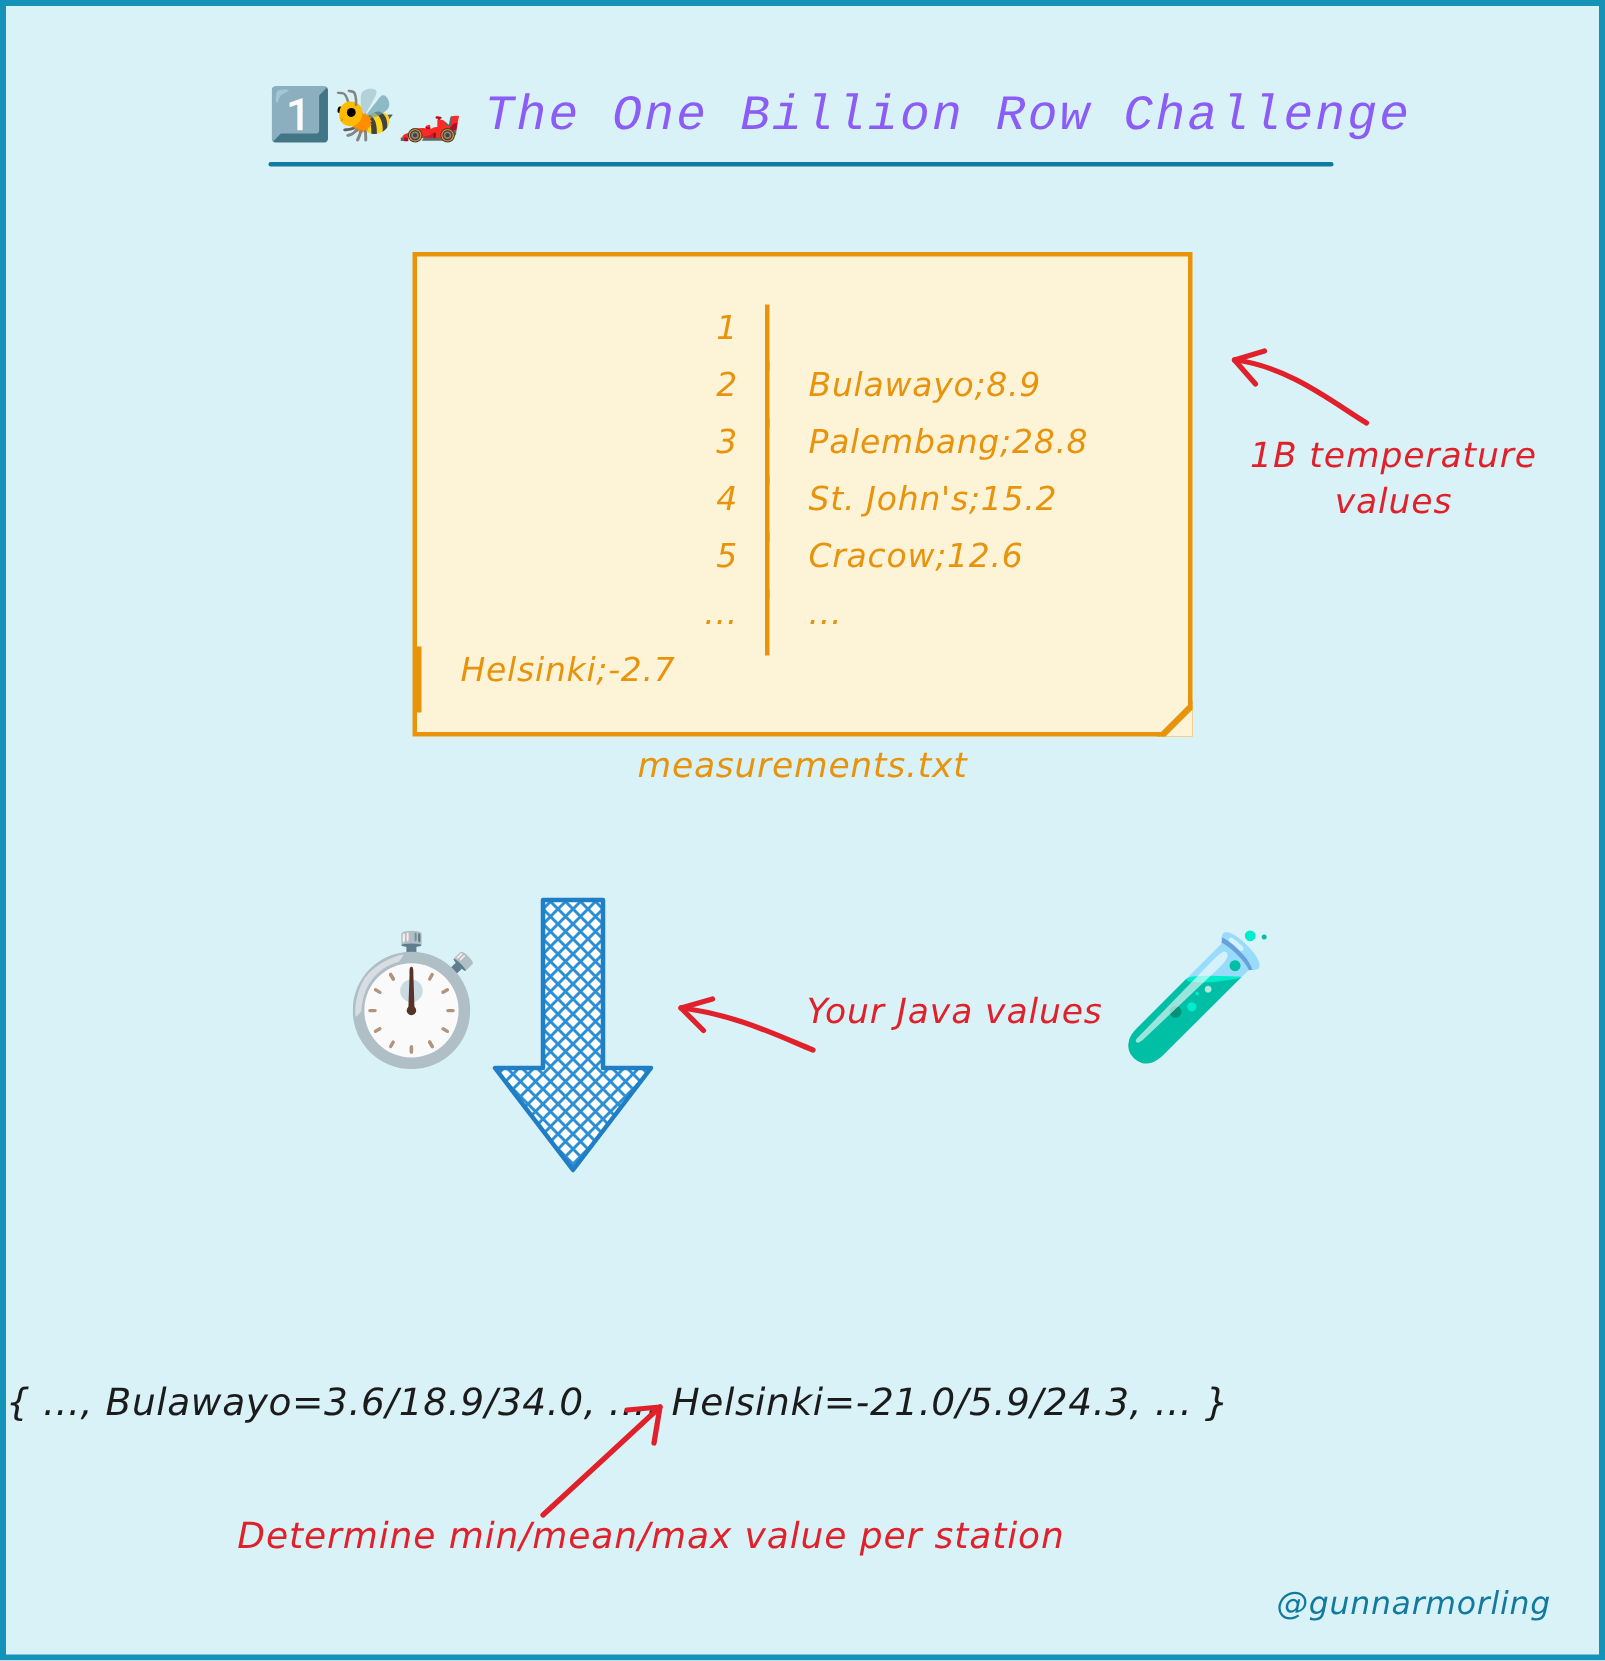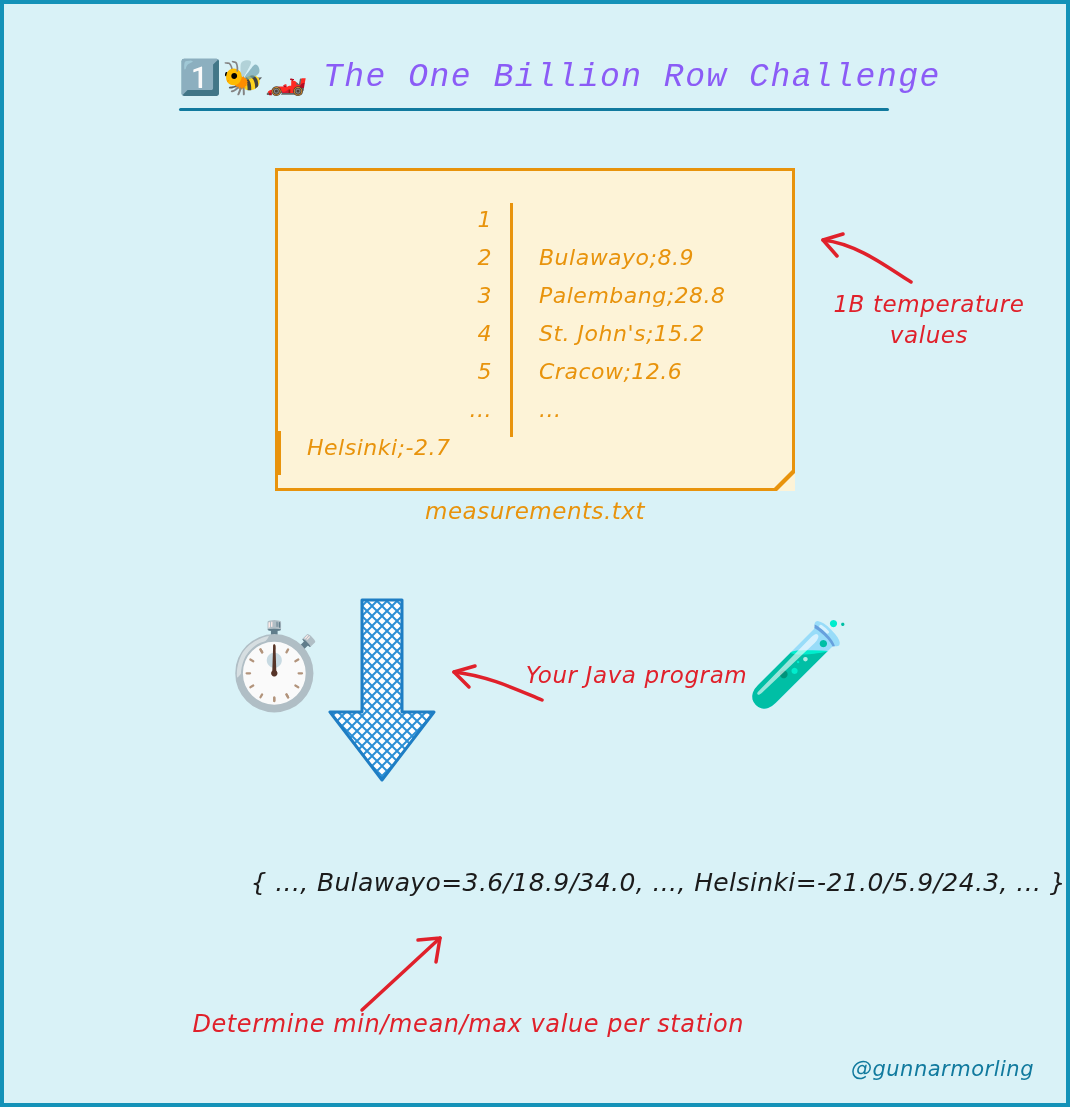--- a/index.html
+++ b/index.html
@@ -155,21 +155,21 @@
     position: absolute;
     left: 520px;
     top: 656px;
     width: 225px;
   }
   #ann-determine {
     position: absolute;
     left: 120px;
     top: 1004px;
     width: 620px;
-    text-align: right;
+    text-align: center;
     font-size: 24px;
   }
 
   
   #stopwatch {
     position: absolute;
     left: 218px;
     top: 620px;
     font-size: 84px;
     line-height: 1;
@@ -186,23 +186,23 @@
     left: 318px;
     top: 592px;
     width: 120px;
     height: 190px;
   }
 
   
   #result-line {
     position: absolute;
     left: 0;
-    top: 864px;
+    top: 916px;
     width: 100%;
-    text-align: right;
+    text-align: left;
     color: #1b1b1b;
     font-size: 25px;
     font-style: italic;
     letter-spacing: .4px;
   }
 
   
   #credit {
     position: absolute;
     right: 32px;
@@ -281,21 +281,21 @@
       <defs>
         <pattern id="hatch" width="10" height="10" patternUnits="userSpaceOnUse">
           <rect width="10" height="10" fill="#ffffff"></rect>
           <path d="M0,0 L10,10 M10,0 L0,10" stroke="#2b8fd6" stroke-width="2"></path>
         </pattern>
       </defs>
       <path d="M40,4 L80,4 L80,116 L112,116 L60,184 L8,116 L40,116 Z" fill="url(#hatch)" stroke="#1f7ec4" stroke-width="3" stroke-linejoin="round"></path>
     </svg>
   </div>
 
-  <div id="ann-java" class="handwriting">Your Java program</div>
+  <div id="ann-java" class="handwriting">Your Java values</div>
   <svg style="position:absolute; left:438px; top:652px;" width="110" height="60">
     <path d="M100,44 C80,36 48,20 12,16" stroke="#e0212b" stroke-width="3.5" fill="none" stroke-linecap="round"></path>
     <path d="M12,16 L33,10 M12,16 L27,31" stroke="#e0212b" stroke-width="3.5" fill="none" stroke-linecap="round"></path>
   </svg>
 
   <div id="testtube">🧪</div>
 
   <div id="result-line">{ ..., Bulawayo=3.6/18.9/34.0, ..., Helsinki=-21.0/5.9/24.3, ... }</div>
 
   <svg style="position:absolute; left:340px; top:920px;" width="120" height="90">

